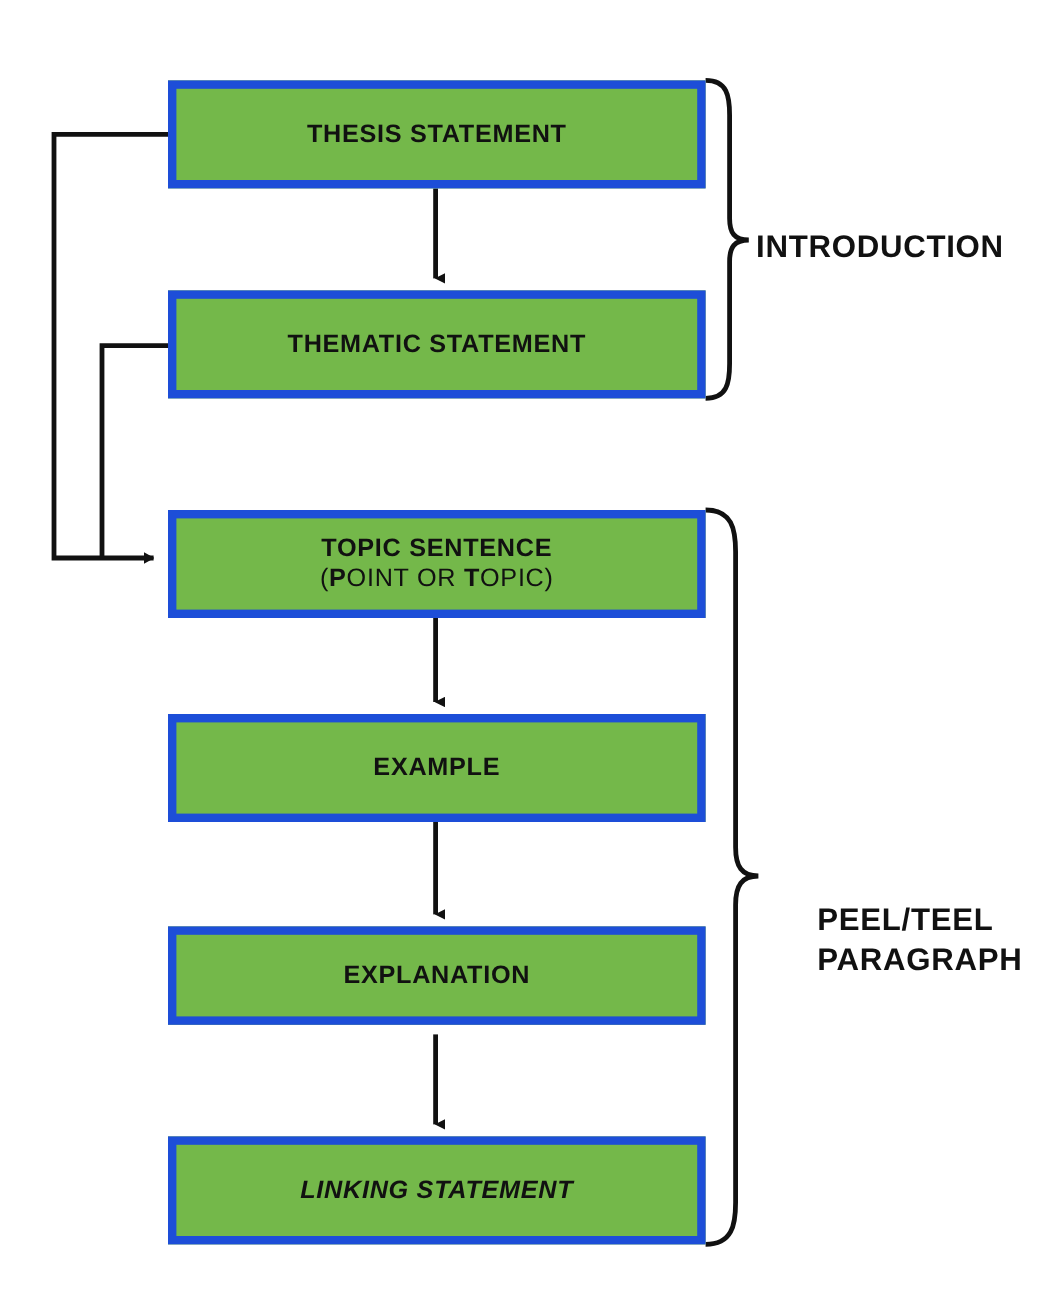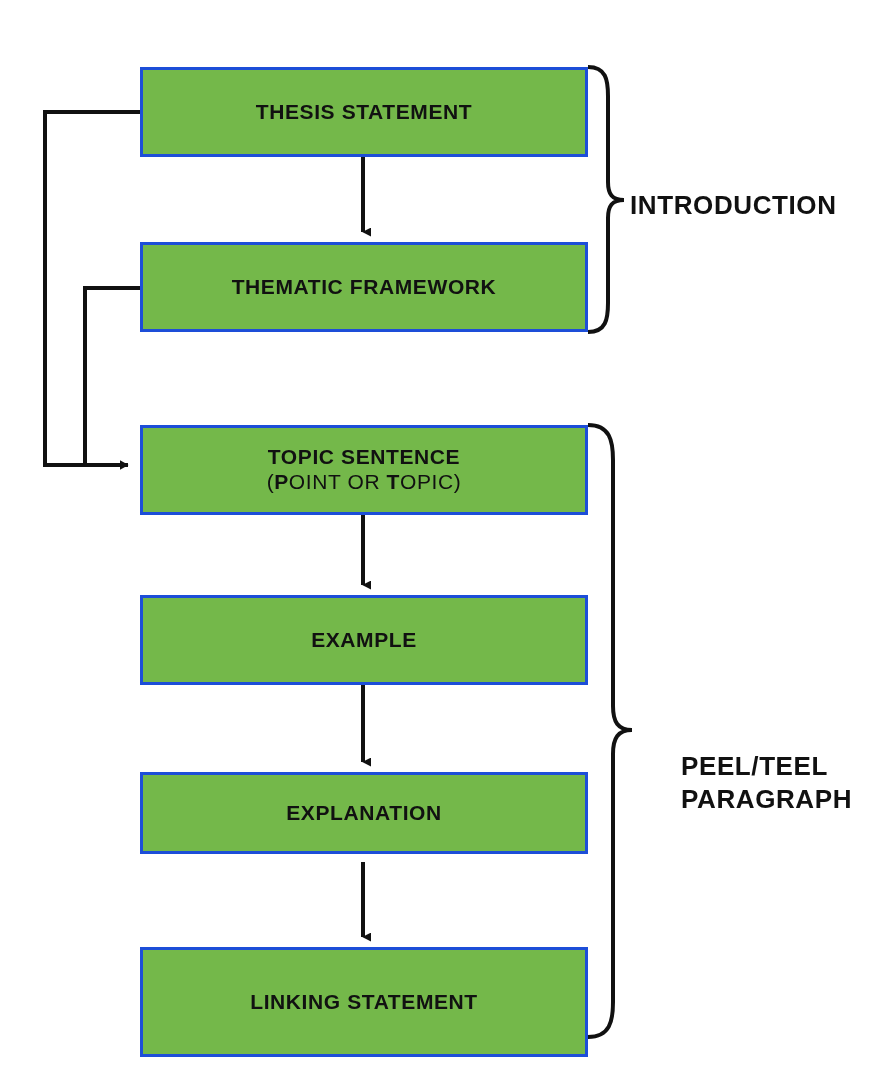--- a/index.html
+++ b/index.html
@@ -21,21 +21,21 @@
     position: absolute;
     left: 0;
     top: 0;
     width: 870px;
     height: 1091px;
   }
   .node-box {
     position: absolute;
     box-sizing: border-box;
     background: #74b84a;
-    border: 3px solid #1d4ed8;
+    border: 7px solid #1d4ed8;
     display: flex;
     flex-direction: column;
     align-items: center;
     justify-content: center;
     text-align: center;
     color: #111111;
     font-family: "Liberation Sans", sans-serif;
     font-weight: bold;
     font-size: 21px;
     letter-spacing: 0.6px;
@@ -108,37 +108,37 @@
                L 613 1002
                C 613 1021, 610 1037, 588 1037"></path>
     </g>
   </svg>
 
   <div class="node-box" style="left:140px; top:67px; width:448px; height:90px;">
     <span class="node-line">THESIS STATEMENT</span>
   </div>
 
   <div class="node-box" style="left:140px; top:242px; width:448px; height:90px;">
-    <span class="node-line">THEMATIC FRAMEWORK</span>
+    <span class="node-line">THEMATIC STATEMENT</span>
   </div>
 
   <div class="node-box" style="left:140px; top:425px; width:448px; height:90px;text-align:center;">
     <span class="node-line">TOPIC SENTENCE</span>
     <span class="node-line subdued">(<b>P</b>OINT OR <b>T</b>OPIC)</span>
   </div>
 
   <div class="node-box" style="left:140px; top:595px; width:448px; height:90px;">
     <span class="node-line">EXAMPLE</span>
   </div>
 
   <div class="node-box" style="left:140px; top:772px; width:448px; height:82px;">
     <span class="node-line">EXPLANATION</span>
   </div>
 
-  <div class="node-box" style="left:140px; top:947px; width:448px; height:110px;">
+  <div class="node-box" style="left:140px; top:947px; width:448px; height:90px;font-style:italic;">
     <span class="node-line">LINKING STATEMENT</span>
   </div>
 
   <div class="brace-label" style="left:630px; top:189px;">
     <span>INTRODUCTION</span>
   </div>
 
   <div class="brace-label" style="left:681px; top:702px;margin-top:48px;">
     <div>PEEL/TEEL</div>
     <div>PARAGRAPH</div>

